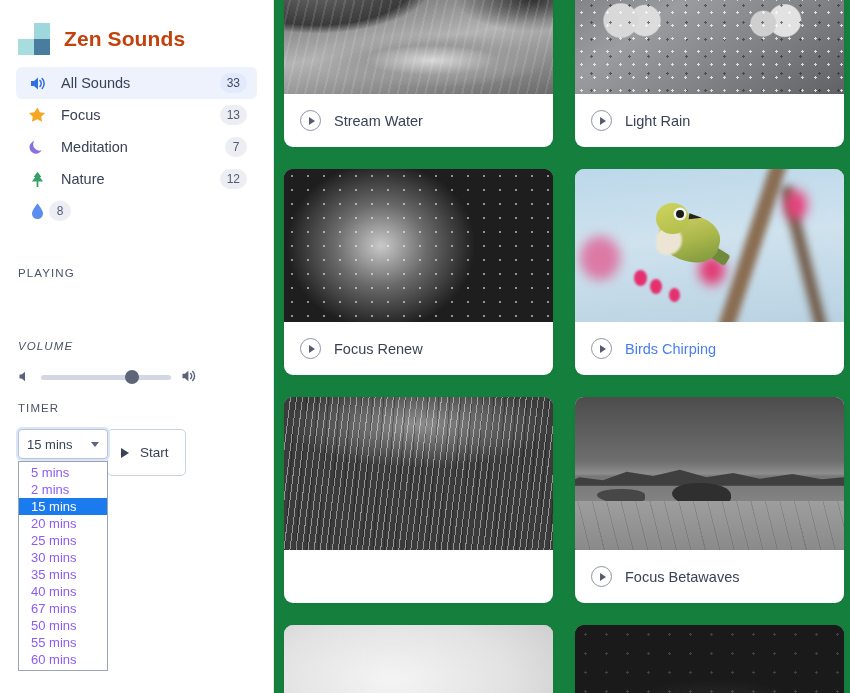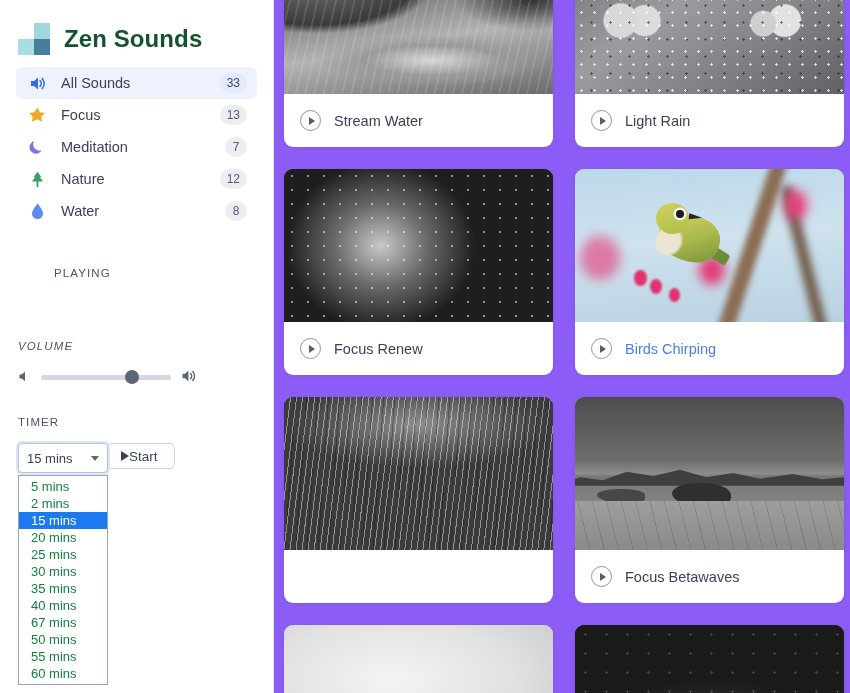--- a/index.html
+++ b/index.html
@@ -37,23 +37,23 @@
   .logo {
     position: relative;
     width: 32px; height: 32px;
     flex: 0 0 32px;
   }
   .logo .sq { position: absolute; }
   .logo .sq-tr { right: 0; top: 0; width: 16px; height: 16px; background: #9ed8dc; }
   .logo .sq-bl { left: 0; bottom: 0; width: 16px; height: 16px; background: #a8dde0; }
   .logo .sq-br { right: 0; bottom: 0; width: 16px; height: 16px; background: #487da0; }
   .brand-title {
-    font-size: 24px;
+    font-size: 21px;
     font-weight: bold;
-    color: #14532d;
+    color: #c2410c;
     letter-spacing: .1px;
     white-space: nowrap;
   }
 
   .nav { margin-top: 5px; }
   .nav-item {
     display: flex;
     align-items: center;
     height: 32px;
     padding: 0 10px 0 9px;
@@ -91,21 +91,21 @@
   .nav-item.active .badge { background: #e3eafb; color: #3e4b68; }
 
   .section-label {
     font-size: 11.5px;
     letter-spacing: 1.1px;
     color: #4b5368;
     font-weight: normal;
     margin: 0 0 0 2px;
     text-transform: uppercase;
   }
-  .sec-playing { margin-top: 40px; margin-left: 36px; }
+  .sec-playing { margin-top: 40px; }
   .playing-body { height: 34px; }
   .sec-volume { margin-top: 27px; font-style: italic; }
 
   .volume-row {
     display: flex;
     align-items: center;
     gap: 10px;
     margin-top: 17px;
     padding-left: 2px;
   }
@@ -126,21 +126,21 @@
   }
   .slider .thumb {
     position: absolute;
     width: 14px; height: 14px;
     border-radius: 50%;
     background: #5d6579;
     left: 70%;
     margin-left: -7px;
   }
 
-  .sec-timer { margin-top: 31px; }
+  .sec-timer { margin-top: 17px; }
   .timer-row {
     display: flex;
     align-items: flex-start;
     gap: 14px;
     margin-top: 15px;
     padding-left: 2px;
   }
 
   .select-wrap { position: relative; width: 75px; }
   .select-box {
@@ -170,53 +170,54 @@
     width: 90px;
     background: #ffffff;
     border: 1px solid #9aa3b8;
     padding: 2px 0;
     z-index: 40;
     max-height: 212px;
     overflow: hidden;
   }
   .option {
     font-size: 13px;
-    color: #15803d;
+    color: #8b5cf6;
     height: 17px;
     line-height: 17px;
     padding: 0 0 0 12px;
     white-space: nowrap;
     cursor: pointer;
   }
   .option.selected { background: #1a7aee; color: #ffffff; }
 
   .start-btn {
-    height: 26px;
+    height: 47px;
     padding: 0 16px 0 13px;
     border: 1px solid #ccd2e0;
     border-radius: 5px;
     background: #ffffff;
     display: flex;
     align-items: center;
+    gap: 11px;
     font-size: 13.5px;
     color: #3a4257;
     cursor: pointer;
   }
   .tri {
     width: 0; height: 0;
     border-top: 5px solid transparent;
     border-bottom: 5px solid transparent;
     border-left: 8px solid #3a4257;
   }
 
   
   .main {
     flex: 1 1 auto;
     height: 693px;
-    background: #8b5cf6;
+    background: #15803d;
     overflow: hidden;
     position: relative;
   }
   .grid {
     display: grid;
     grid-template-columns: 1fr 1fr;
     gap: 22px 22px;
     padding: 0 6px 0 10px;
     margin-top: -59px;
   }
@@ -538,21 +539,20 @@
         <span class="nav-label">Nature</span>
         <span class="badge">12</span>
       </div>
 
       <div class="nav-item">
         <span class="nav-icon">
           <svg width="13" height="17" viewBox="0 0 13 17" aria-hidden="true">
             <path d="M6.5 0.6C6.5 0.6 1 7 1 10.6a5.5 5.5 0 0 0 11 0C12 7 6.5 0.6 6.5 0.6z" fill="#5b8def"></path>
           </svg>
         </span>
-        <span class="nav-label">Water</span>
         <span class="badge">8</span>
       </div>
 
     </nav>
 
     <div class="sec-playing">
       <div class="section-label">PLAYING</div>
       <div class="playing-body"></div>
     </div>
 

